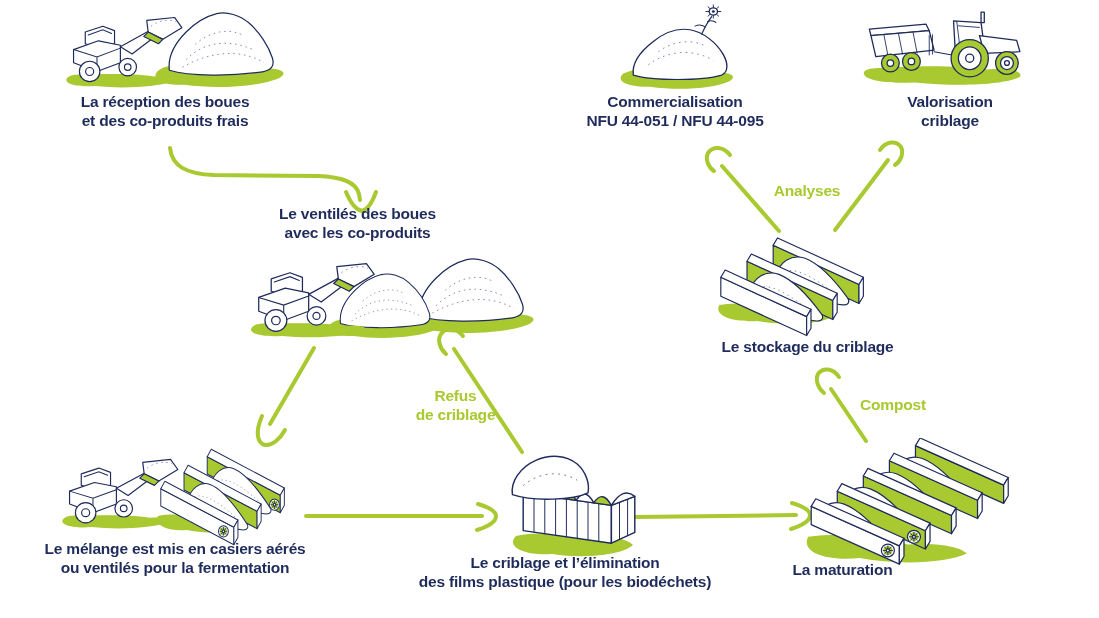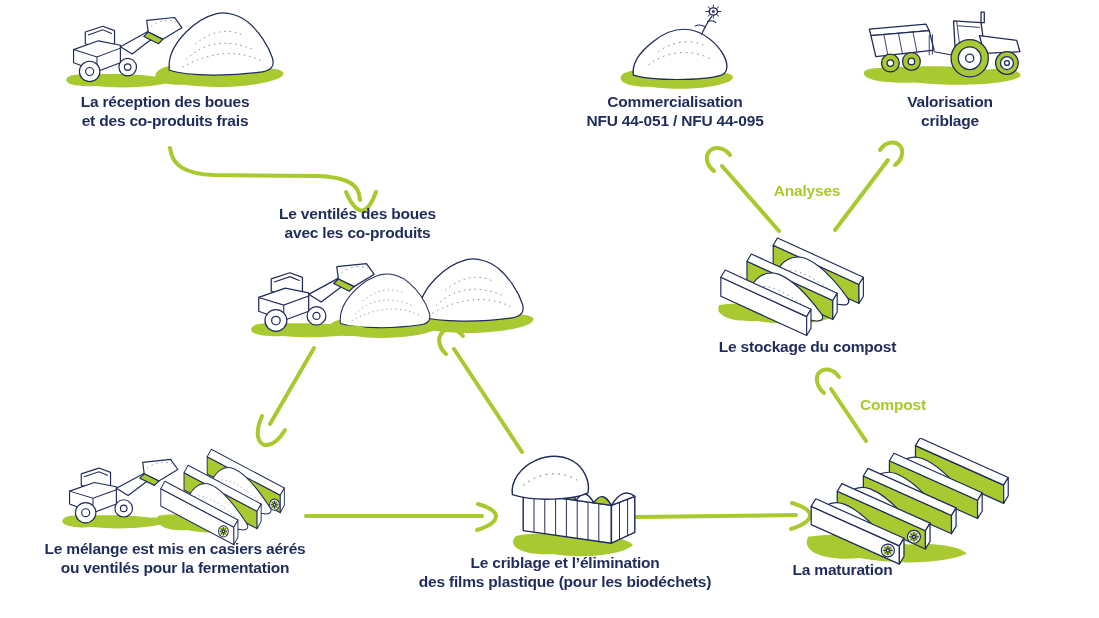--- a/index.html
+++ b/index.html
@@ -276,21 +276,21 @@
         <use href="#sym-bins4"></use>
       </svg>
     <div class="lbl" style="left:785px;top:561px;width:115px">La maturation</div>
   </div>
 
   
   <div style="display:contents">
     <svg class="icon" style="left:715px;top:235px" width="160" height="102" viewBox="0 0 220 140" preserveAspectRatio="none">
         <use href="#sym-bins2"></use>
       </svg>
-    <div class="lbl" style="left:715px;top:338px;width:185px">Le stockage du compost</div>
+    <div class="lbl" style="left:715px;top:338px;width:185px">Le stockage du criblage</div>
   </div>
 
   
   <div style="display:contents">
     <svg class="icon" style="left:615px;top:2px" width="125" height="95" viewBox="0 0 150 130" preserveAspectRatio="none">
         <use href="#sym-pile-flower"></use>
       </svg>
     <div class="lbl" style="left:580px;top:93px;width:190px">Commercialisation
 NFU 44-051 / NFU 44-095</div>
   </div>
@@ -298,16 +298,18 @@
   
   <div style="display:contents">
     <svg class="icon" style="left:858px;top:8px" width="170" height="85" viewBox="0 0 210 105" preserveAspectRatio="none">
         <use href="#sym-tractor"></use>
       </svg>
     <div class="lbl" style="left:880px;top:93px;width:140px">Valorisation
 criblage</div>
   </div>
 
   
+  <div class="lbl green" style="left:398px;top:387px;width:115px">Refus
+de criblage</div>
   <div class="lbl green" style="left:762px;top:182px;width:90px">Analyses</div>
   <div class="lbl green" style="left:853px;top:396px;width:80px">Compost</div>
 
 </div>
 
 </body></html>

